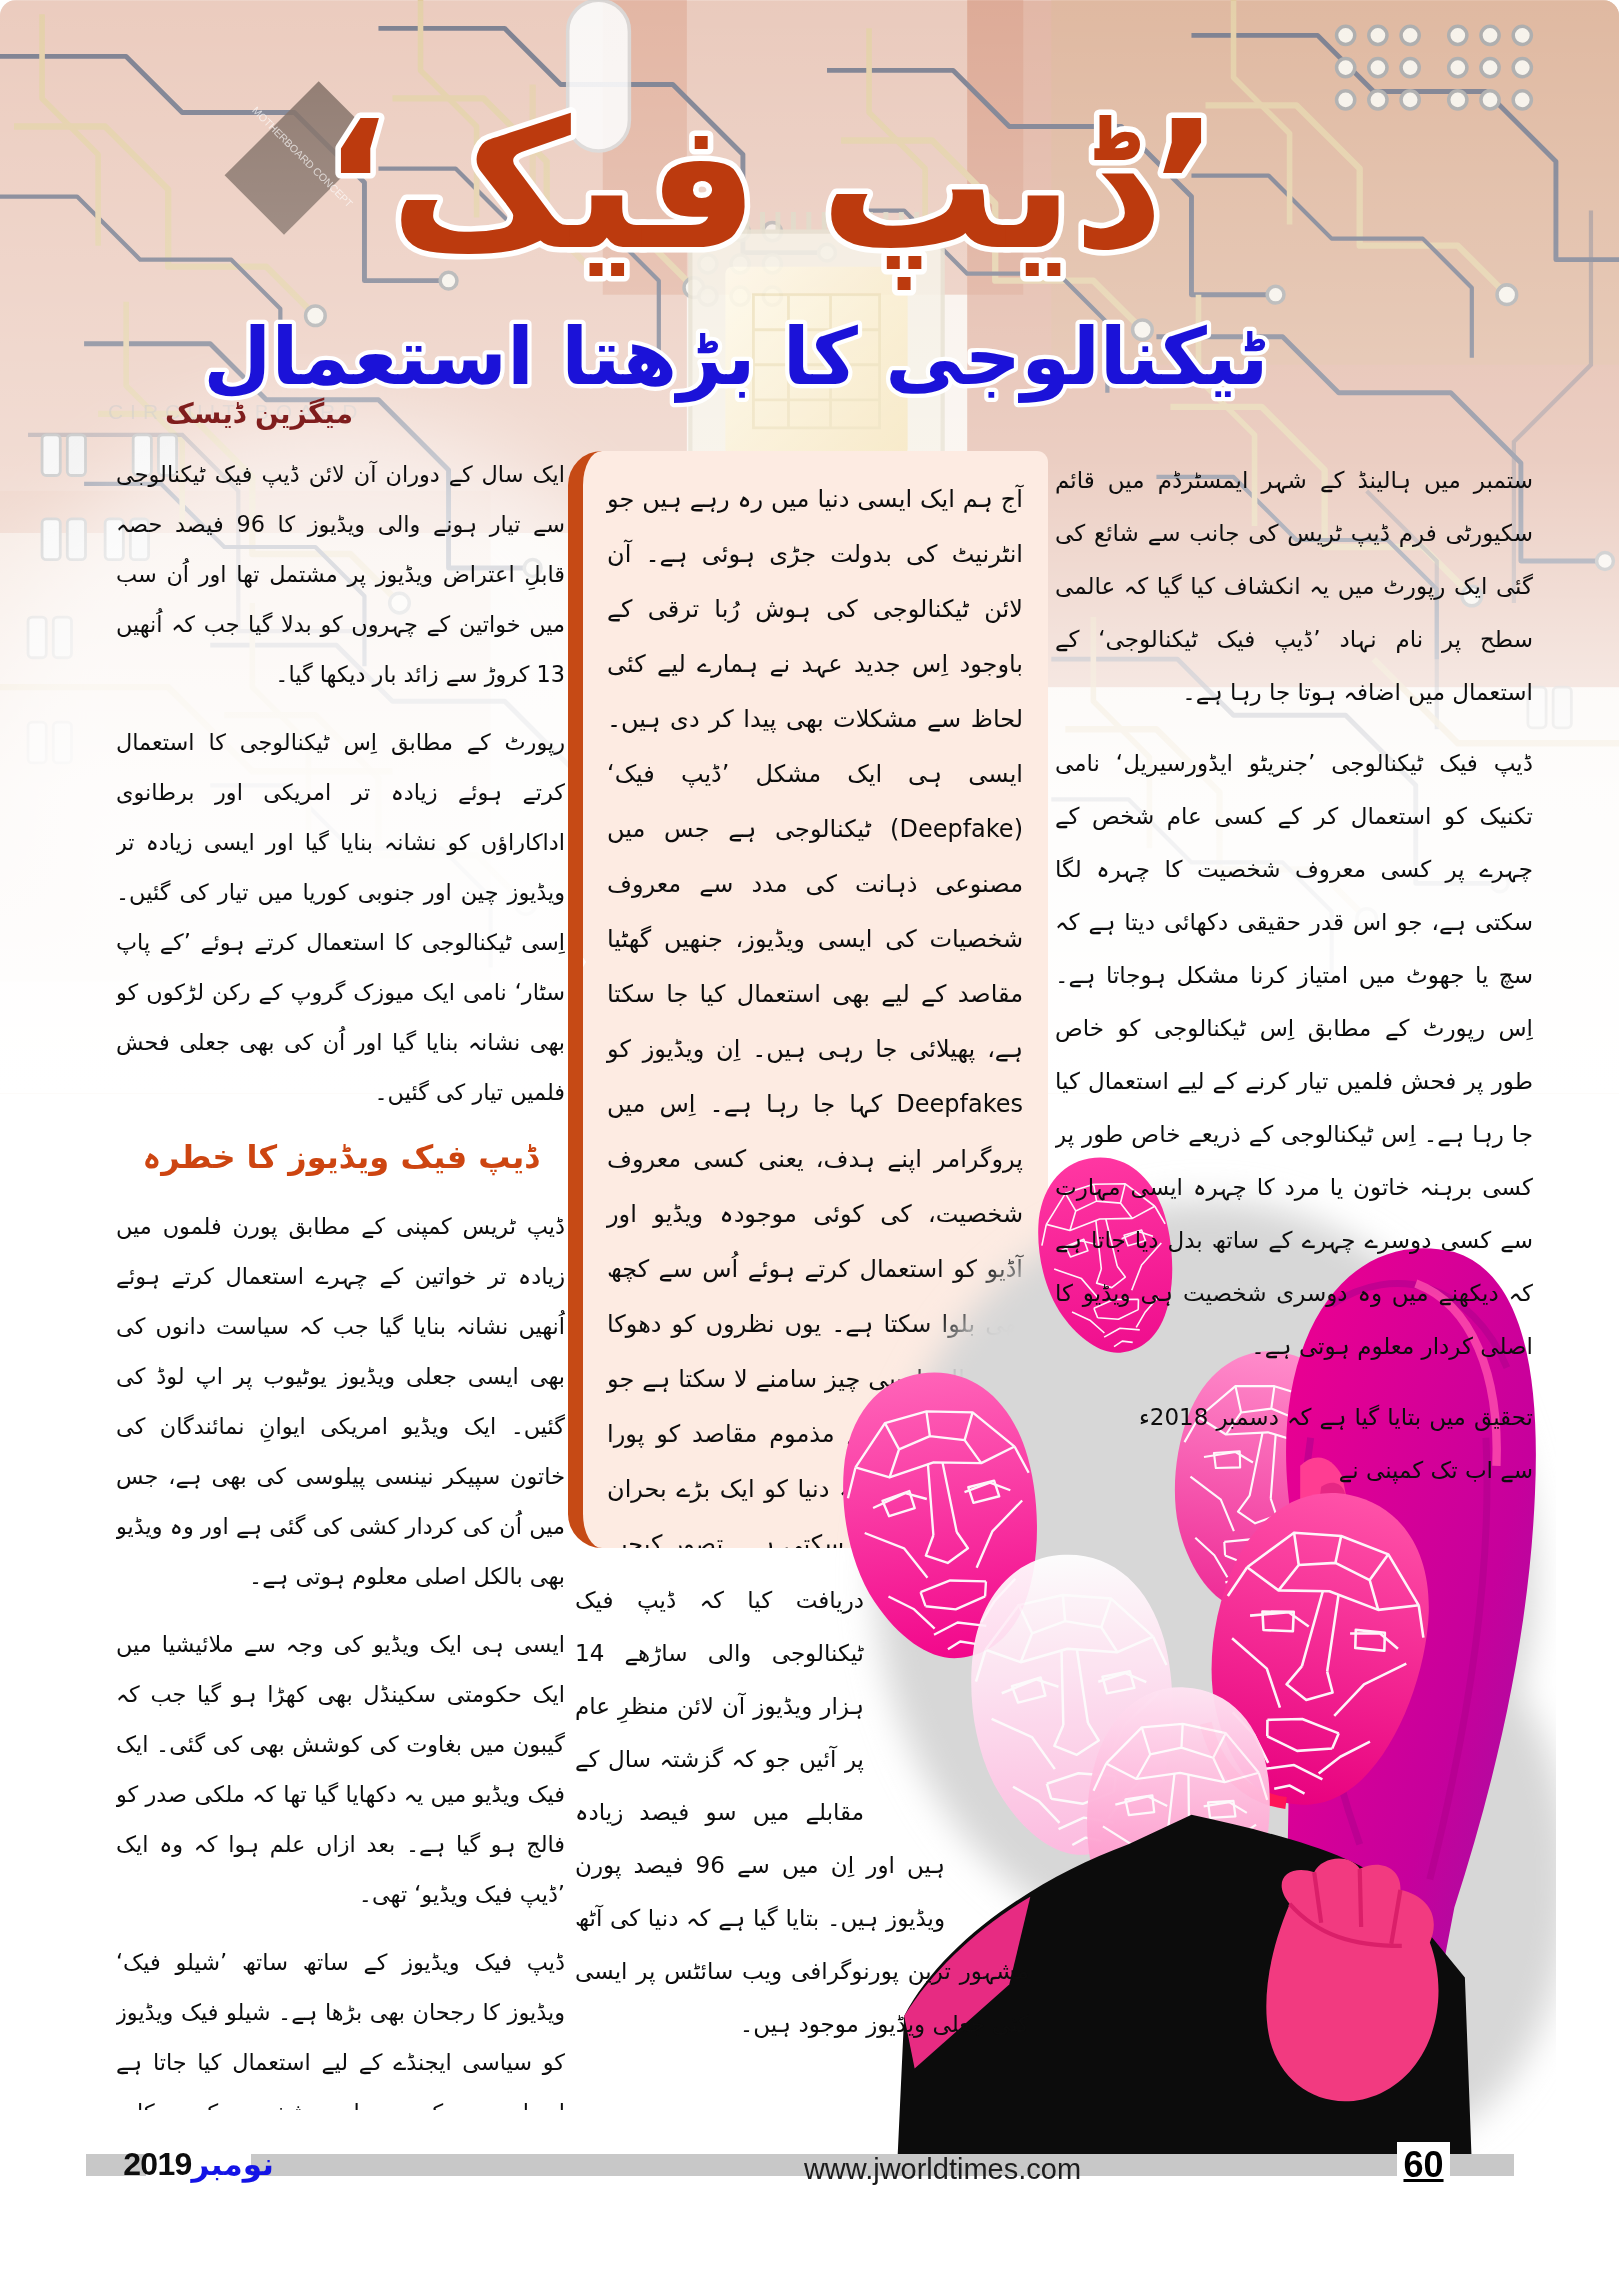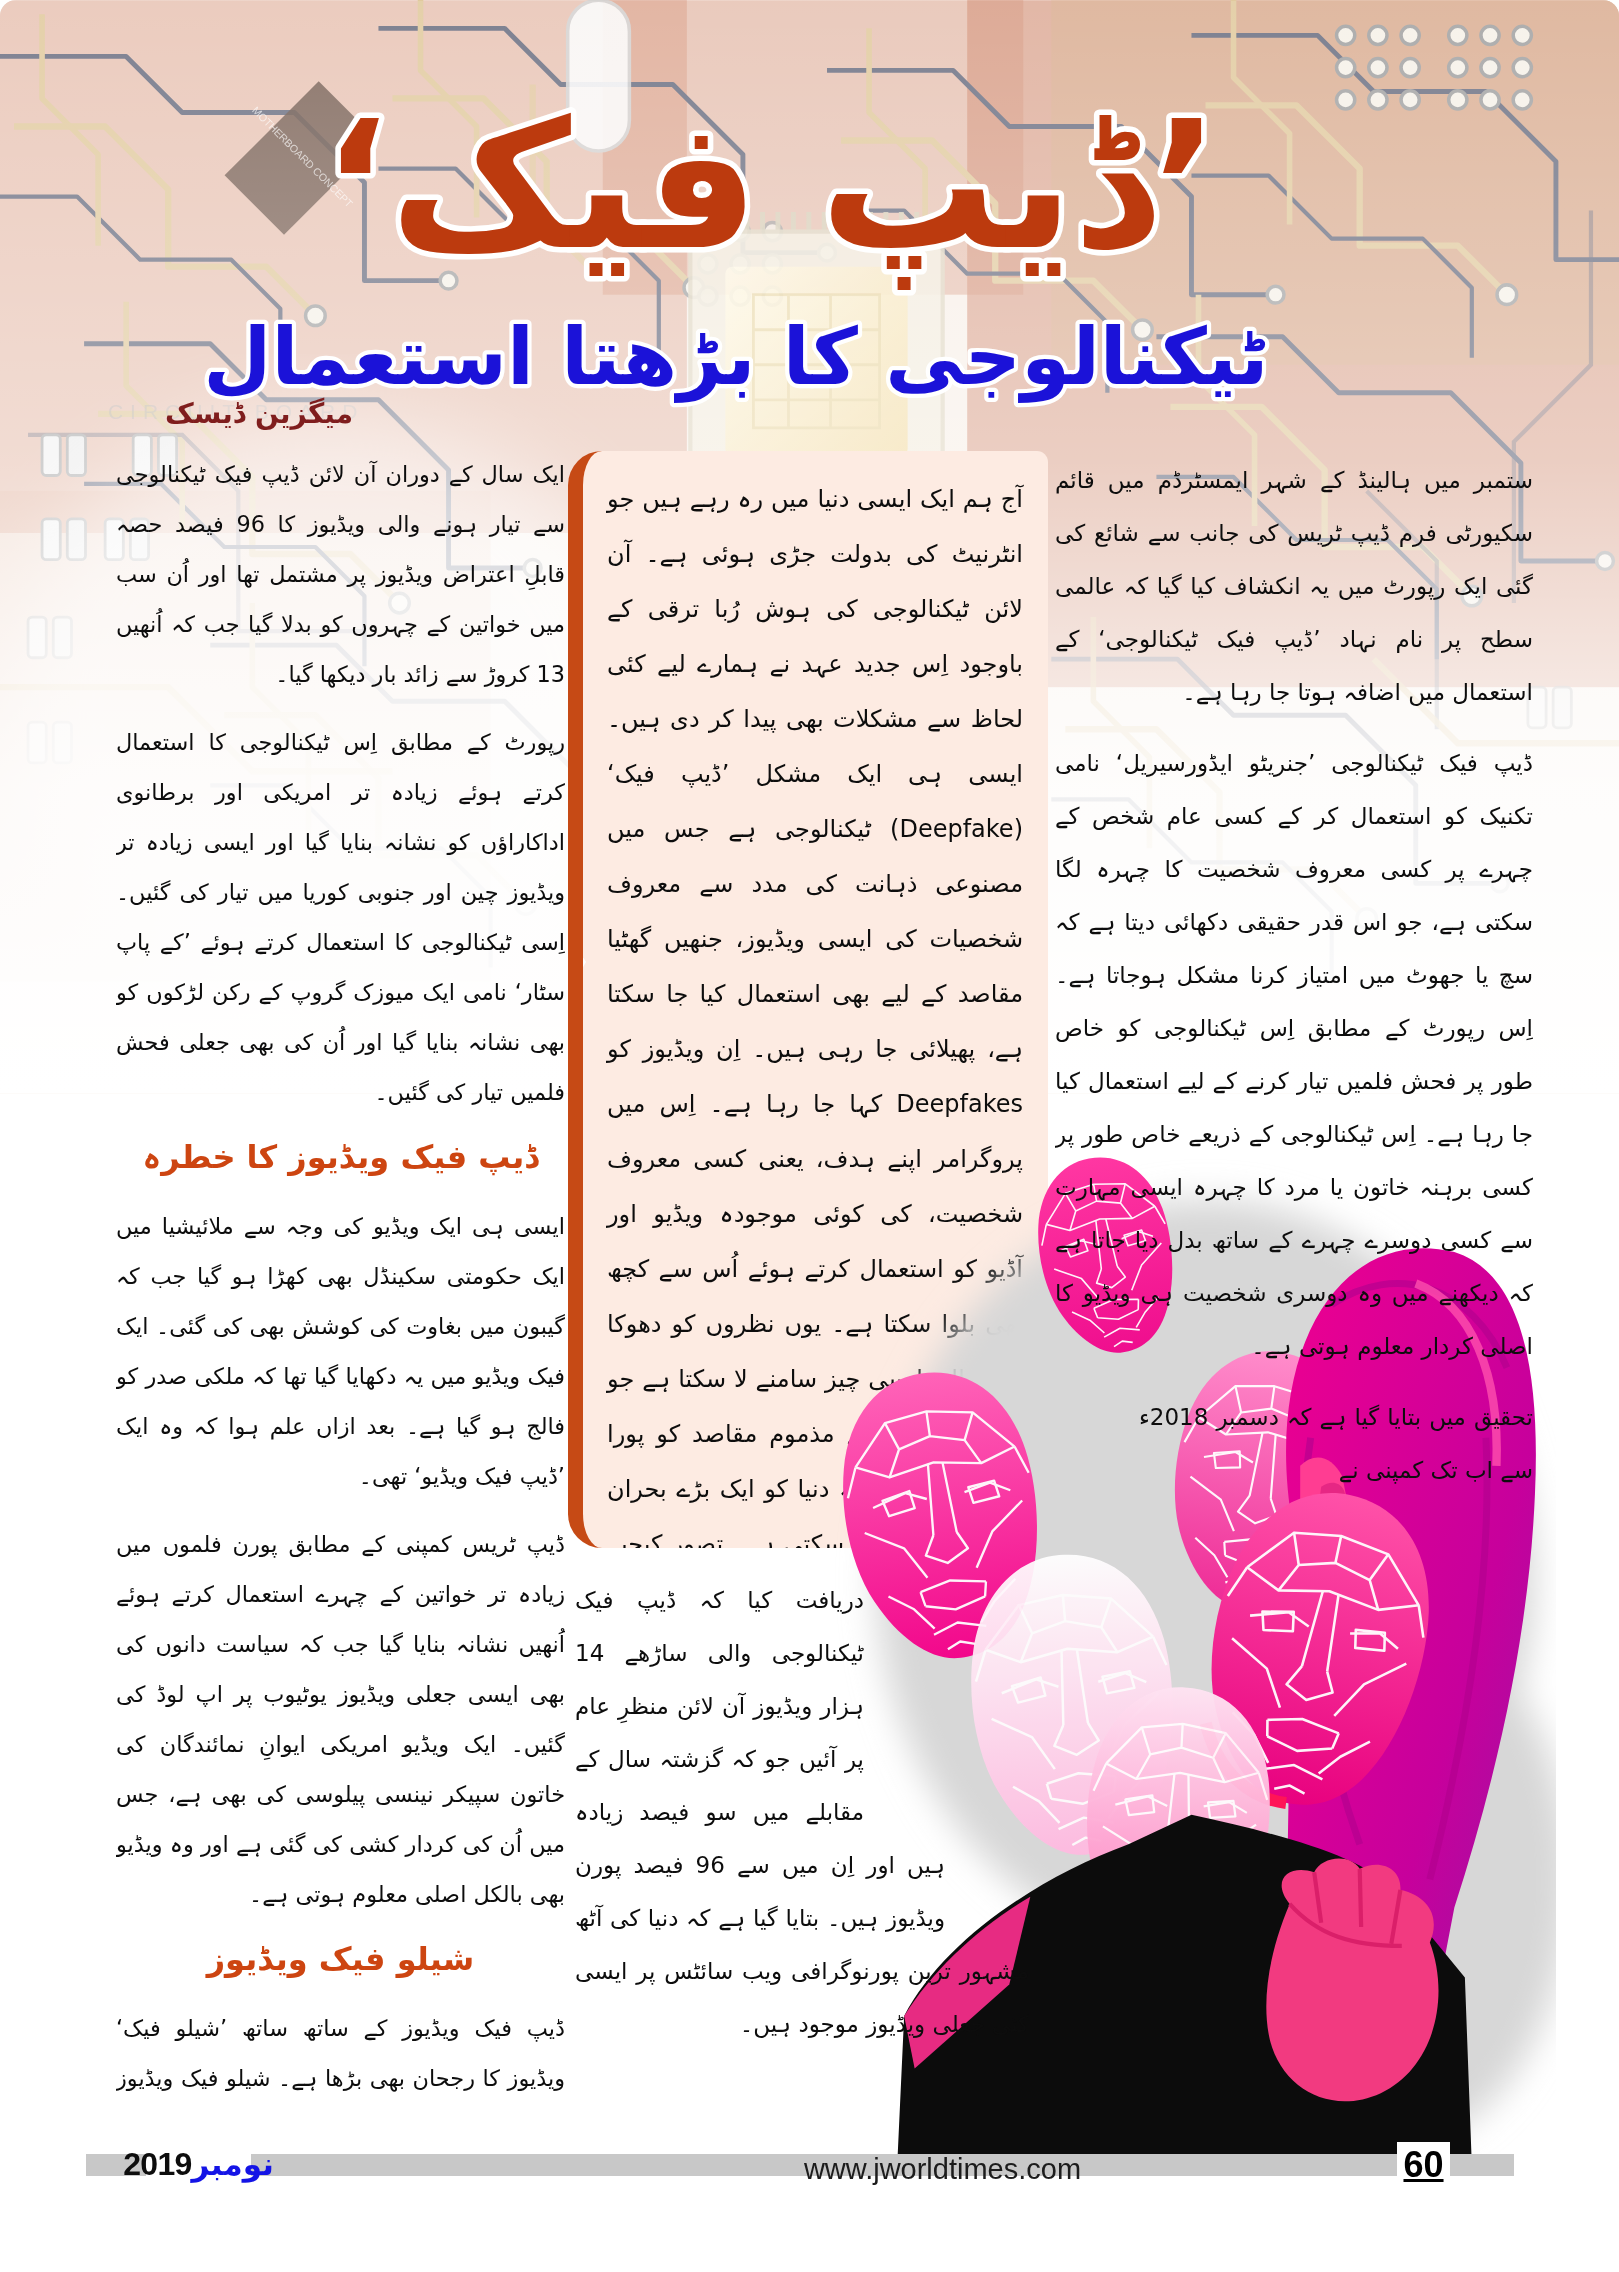--- a/index.html
+++ b/index.html
@@ -318,23 +318,22 @@
     <div class="fr" style="width:165px;height:217px"></div>
     <div class="fr" style="width:84px;height:112px"></div>
     <p>دریافت کیا کہ ڈیپ فیک ٹیکنالوجی والی ساڑھے 14 ہزار ویڈیوز آن لائن منظرِ عام پر آئیں جو کہ گزشتہ سال کے مقابلے میں سو فیصد زیادہ ہیں اور اِن میں سے 96 فیصد پورن ویڈیوز ہیں۔ بتایا گیا ہے کہ دنیا کی آٹھ مشہور ترین پورنوگرافی ویب سائٹس پر ایسی کئی جعلی ویڈیوز موجود ہیں۔</p>
     <p>نیدرلینڈز سے تعلق رکھنے والی ڈیپ ٹریس نامی سائبر سکیورٹی کمپنی کی اِس تحقیق میں بتایا گیا کہ</p>
   </div>
 
   <div class="col-left body-text">
     <p>ایک سال کے دوران آن لائن ڈیپ فیک ٹیکنالوجی سے تیار ہونے والی ویڈیوز کا 96 فیصد حصہ قابلِ اعتراض ویڈیوز پر مشتمل تھا اور اُن سب میں خواتین کے چہروں کو بدلا گیا جب کہ اُنھیں 13 کروڑ سے زائد بار دیکھا گیا۔</p>
     <p>رپورٹ کے مطابق اِس ٹیکنالوجی کا استعمال کرتے ہوئے زیادہ تر امریکی اور برطانوی اداکاراؤں کو نشانہ بنایا گیا اور ایسی زیادہ تر ویڈیوز چین اور جنوبی کوریا میں تیار کی گئیں۔ اِسی ٹیکنالوجی کا استعمال کرتے ہوئے ’کے پاپ سٹار‘ نامی ایک میوزک گروپ کے رکن لڑکوں کو بھی نشانہ بنایا گیا اور اُن کی بھی جعلی فحش فلمیں تیار کی گئیں۔</p>
     <div class="sec-heading">ڈیپ فیک ویڈیوز کا خطرہ</div>
+    <p>ڈیپ ٹریس کمپنی کے مطابق پورن فلموں میں زیادہ تر خواتین کے چہرے استعمال کرتے ہوئے اُنھیں نشانہ بنایا گیا جب کہ سیاست دانوں کی بھی ایسی جعلی ویڈیوز یوٹیوب پر اپ لوڈ کی گئیں۔ ایک ویڈیو امریکی ایوانِ نمائندگان کی خاتون سپیکر نینسی پیلوسی کی بھی ہے، جس میں اُن کی کردار کشی کی گئی ہے اور وہ ویڈیو بھی بالکل اصلی معلوم ہوتی ہے۔</p>
     <p>ایسی ہی ایک ویڈیو کی وجہ سے ملائیشیا میں ایک حکومتی سکینڈل بھی کھڑا ہو گیا جب کہ گیبون میں بغاوت کی کوشش بھی کی گئی۔ ایک فیک ویڈیو میں یہ دکھایا گیا تھا کہ ملکی صدر کو فالج ہو گیا ہے۔ بعد ازاں علم ہوا کہ وہ ایک ’ڈیپ فیک ویڈیو‘ تھی۔</p>
-    <p>ڈیپ ٹریس کمپنی کے مطابق پورن فلموں میں زیادہ تر خواتین کے چہرے استعمال کرتے ہوئے اُنھیں نشانہ بنایا گیا جب کہ سیاست دانوں کی بھی ایسی جعلی ویڈیوز یوٹیوب پر اپ لوڈ کی گئیں۔ ایک ویڈیو امریکی ایوانِ نمائندگان کی خاتون سپیکر نینسی پیلوسی کی بھی ہے، جس میں اُن کی کردار کشی کی گئی ہے اور وہ ویڈیو بھی بالکل اصلی معلوم ہوتی ہے۔</p>
-    <div class="sec-heading">شیلو فیک ویڈیوز</div>
     <p>ڈیپ فیک ویڈیوز کے ساتھ ساتھ ’شیلو فیک‘ ویڈیوز کا رجحان بھی بڑھا ہے۔ شیلو فیک ویڈیوز کو سیاسی ایجنڈے کے لیے استعمال کیا جاتا ہے اور اِس میں کسی سیاسی شخصیت کی حرکات و سکنات کے ساتھ ساتھ تقریر کا کوئی ایک یا چند لفظ بھی تبدیل کر دیے جاتے ہیں۔</p>
 
   </div>
 
   <div class="footer-bar" style="left:86px;width:1312px;"></div>
   <div class="footer-bar" style="left:1450px;width:64px;"></div>
   <div class="footer-date">
     <span class="month">نومبر</span>
     <span class="year">2019</span>
   </div>

